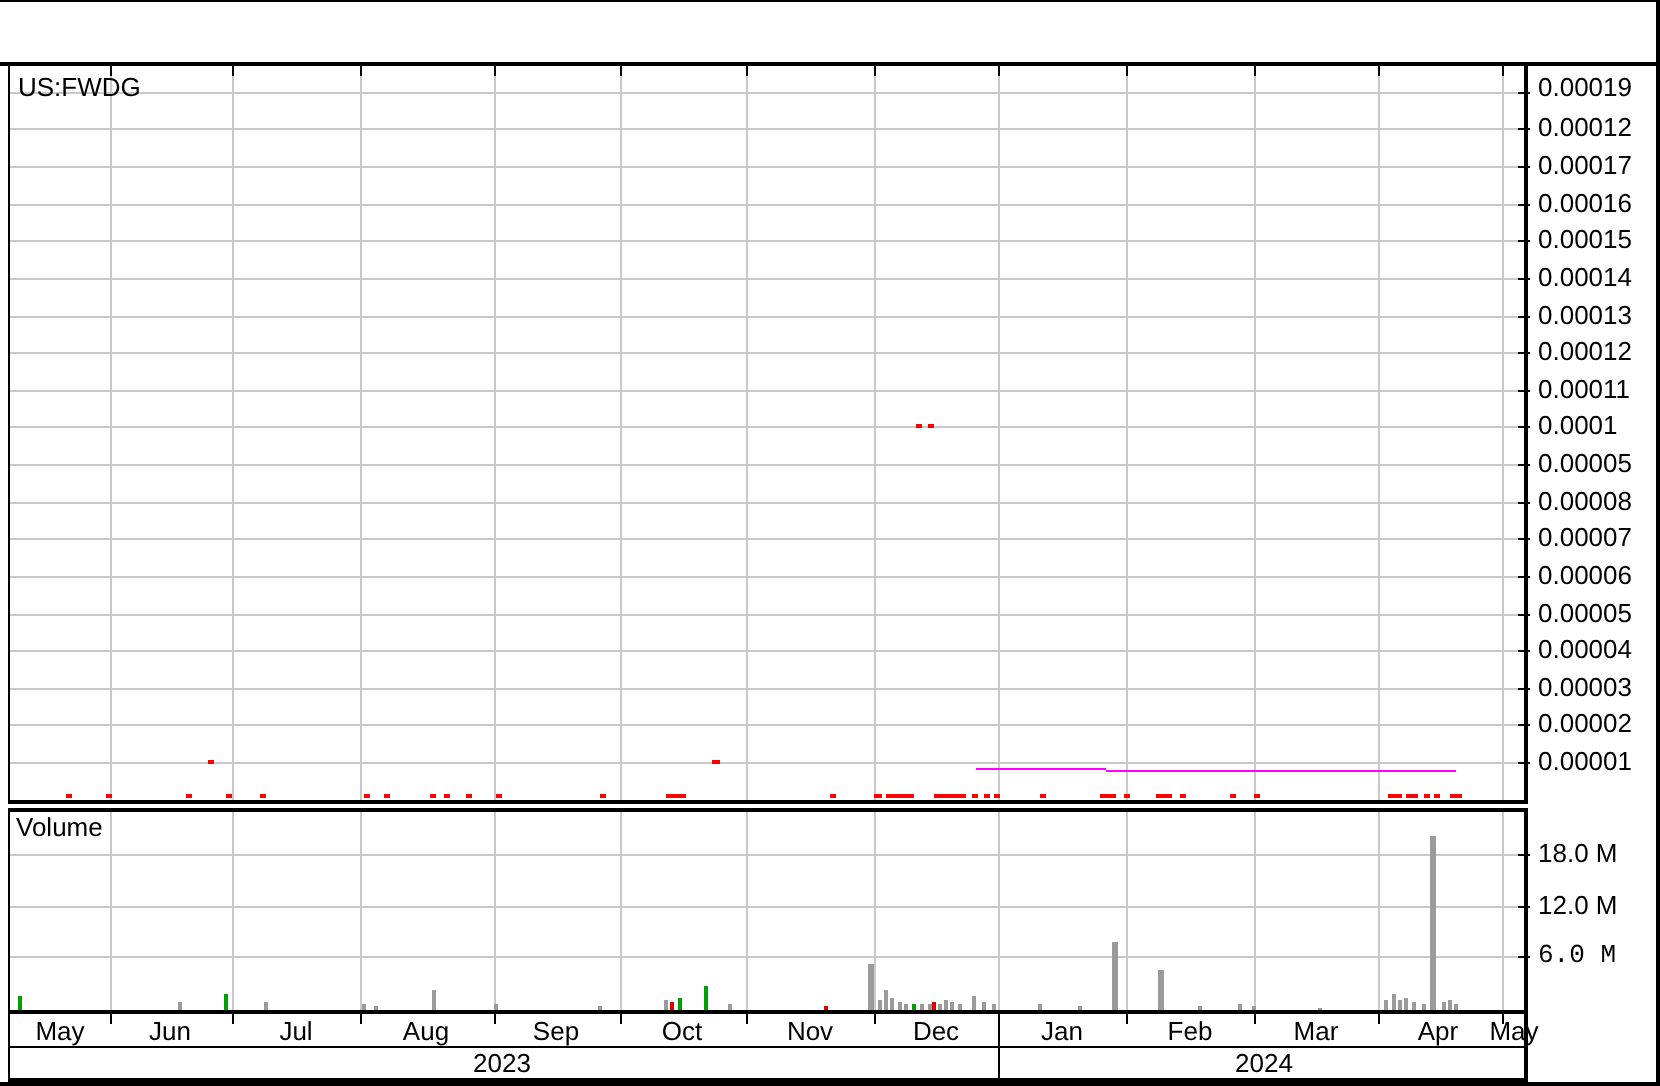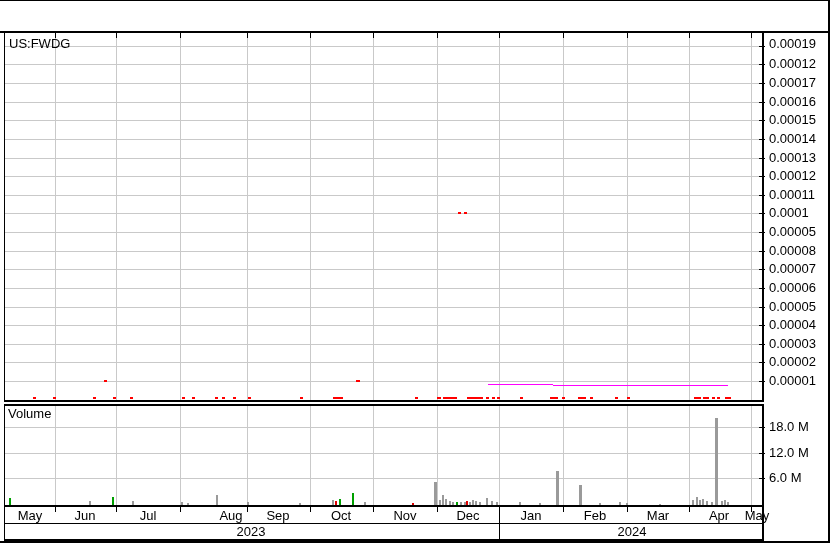--- a/index.html
+++ b/index.html
@@ -231,25 +231,25 @@
       <div class="abs" style="left: 627px; top: 507px; width: 1px; height: 5px; background: rgb(0, 0, 0);"></div>
       <div class="abs" style="left: 689px; top: 32px; width: 1px; height: 6px; background: rgb(0, 0, 0);"></div>
       <div class="abs" style="left: 689px; top: 507px; width: 1px; height: 5px; background: rgb(0, 0, 0);"></div>
       <div class="abs" style="left: 751px; top: 32px; width: 1px; height: 6px; background: rgb(0, 0, 0);"></div>
       <div class="abs" style="left: 751px; top: 507px; width: 1px; height: 5px; background: rgb(0, 0, 0);"></div>
       <div class="abs" style="left: 759px; top: 427.4px; width: 6px; height: 1px; background: rgb(0, 0, 0);"></div>
       <div class="abs axis-lbl" style="left: 769px; top: 420.4px;">18.0 M</div>
       <div class="abs" style="left: 759px; top: 452.6px; width: 6px; height: 1px; background: rgb(0, 0, 0);"></div>
       <div class="abs axis-lbl" style="left: 769px; top: 445.6px;">12.0 M</div>
       <div class="abs" style="left: 759px; top: 477.8px; width: 6px; height: 1px; background: rgb(0, 0, 0);"></div>
-      <div class="abs axis-lbl" style="left: 769px; top: 470.8px;">6.0 M</div>
+      <div class="abs axis-lbl" style="left: 769px; top: 470.8px; font-family: Liberation Mono, monospace;">6.0 M</div>
       <div class="abs axis-lbl ctr" style="left: 30px; top: 509px;">May</div>
       <div class="abs axis-lbl ctr" style="left: 85px; top: 509px;">Jun</div>
       <div class="abs axis-lbl ctr" style="left: 148px; top: 509px;">Jul</div>
-      <div class="abs axis-lbl ctr" style="left: 231px; top: 509px;">Aug</div>
+      <div class="abs axis-lbl ctr" style="left: 213px; top: 509px;">Aug</div>
       <div class="abs axis-lbl ctr" style="left: 278px; top: 509px;">Sep</div>
       <div class="abs axis-lbl ctr" style="left: 341px; top: 509px;">Oct</div>
       <div class="abs axis-lbl ctr" style="left: 405px; top: 509px;">Nov</div>
       <div class="abs axis-lbl ctr" style="left: 468px; top: 509px;">Dec</div>
       <div class="abs axis-lbl ctr" style="left: 531px; top: 509px;">Jan</div>
       <div class="abs axis-lbl ctr" style="left: 595px; top: 509px;">Feb</div>
       <div class="abs axis-lbl ctr" style="left: 658px; top: 509px;">Mar</div>
       <div class="abs axis-lbl ctr" style="left: 719px; top: 509px;">Apr</div>
       <div class="abs axis-lbl ctr" style="left: 757px; top: 509px;">May</div>
       <div class="abs axis-lbl ctr" style="left: 251px; top: 525px;">2023</div>

